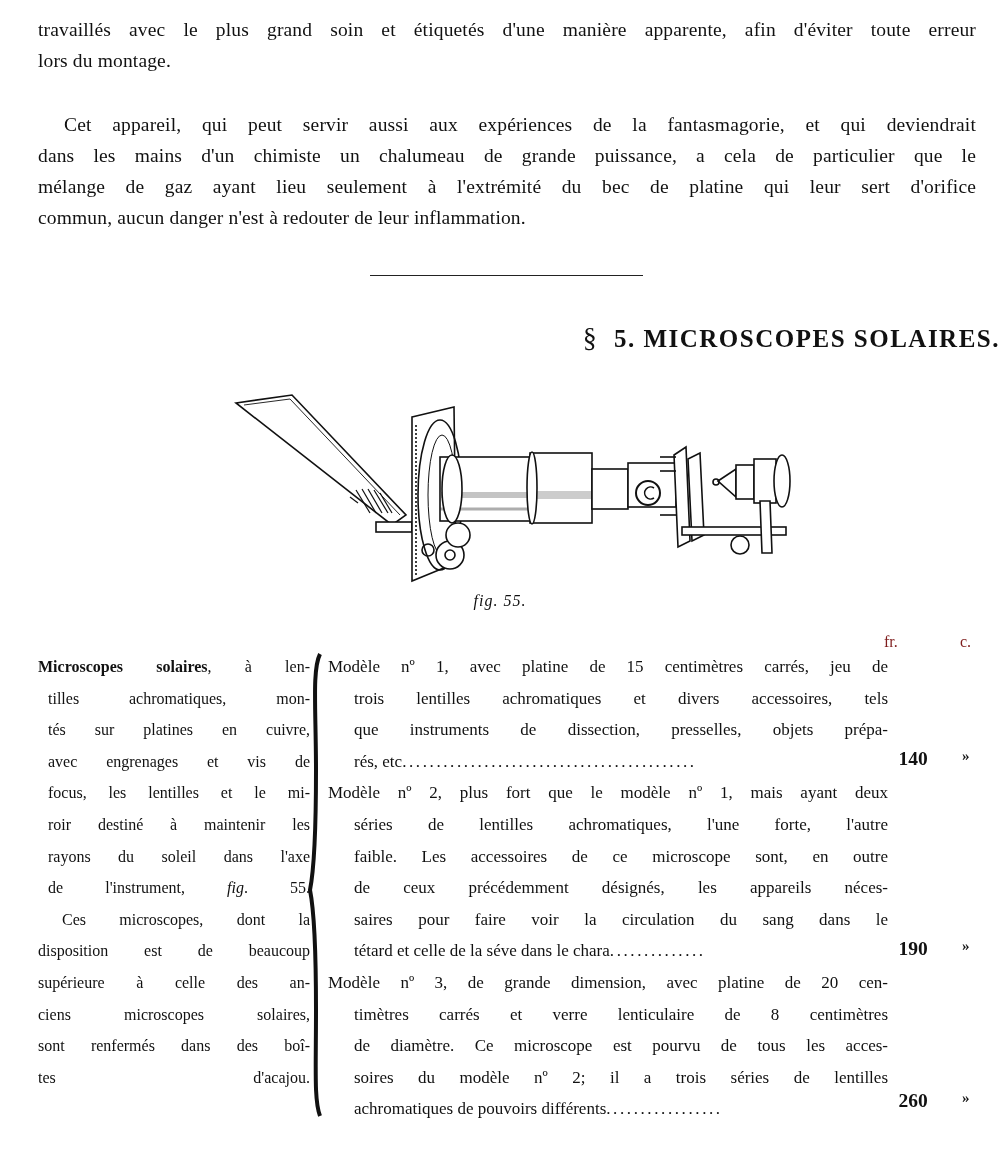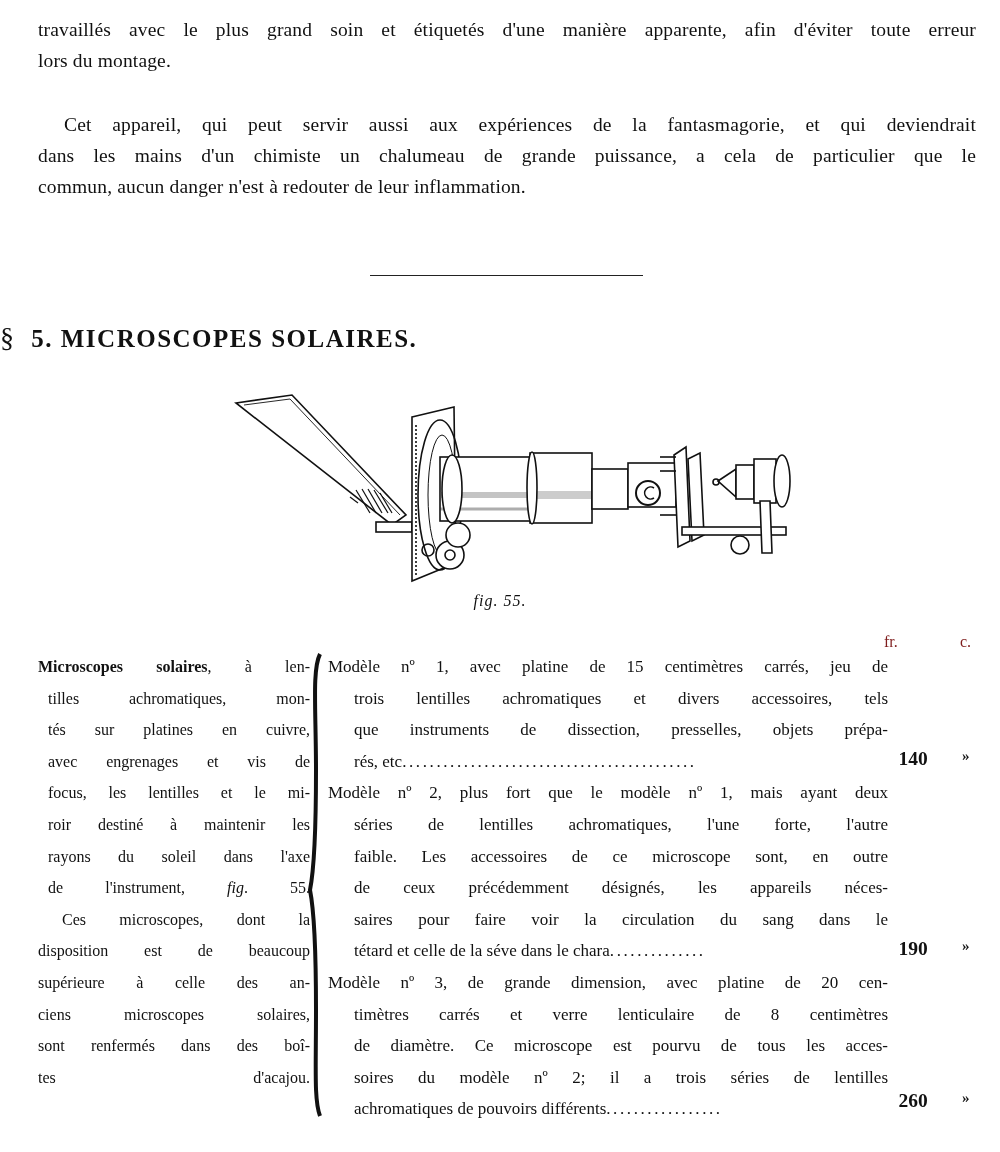--- a/index.html
+++ b/index.html
@@ -14,21 +14,21 @@
     text-align-last: left; letter-spacing: 0.15px;
   }
   .para .indent { padding-left: 26px; }
   .line { display: block; text-align: justify; text-align-last: justify; white-space: nowrap; }
   .line.last { text-align-last: left; }
   .rule {
     position: absolute; left: 370px; top: 275px; width: 273px; height: 0;
     border-top: 1.5px solid #222;
   }
   .heading {
-    position: absolute; left: 0; width: 1000px; top: 322px; text-align: left;
+    position: absolute; left: 0; width: 1000px; top: 322px; text-align: right;
     font-size: 25px; font-weight: bold; letter-spacing: 1.5px;
   }
   .heading .sect { font-weight: normal; font-size: 28px; margin-right: 8px; }
   .figure { position: absolute; left: 230px; top: 385px; width: 580px; height: 205px; }
   .caption {
     position: absolute; left: 0; width: 1000px; top: 592px; text-align: center;
     font-size: 16px; font-style: italic; letter-spacing: 1px;
   }
   .units {
     position: absolute; top: 633px; font-size: 16px; color: #7f1d1d;
@@ -56,20 +56,21 @@
 <body>
 
 <div class="para" style="top:14px;">
   <span class="line">travaillés avec le plus grand soin et étiquetés d'une manière apparente, afin d'éviter toute erreur</span>
   <span class="line last">lors du montage.</span>
 </div>
 
 <div class="para" style="top:109px;">
   <span class="line indent">Cet appareil, qui peut servir aussi aux expériences de la fantasmagorie, et qui deviendrait</span>
   <span class="line">dans les mains d'un chimiste un chalumeau de grande puissance, a cela de particulier que le</span>
+  <span class="line">mélange de gaz ayant lieu seulement à l'extrémité du bec de platine qui leur sert d'orifice</span>
   <span class="line last">commun, aucun danger n'est à redouter de leur inflammation.</span>
 </div>
 
 <div class="rule"></div>
 
 <div class="heading">
   <span class="sect">§</span>
   <span>5.</span>
   <span>MICROSCOPES SOLAIRES.</span>
 </div>

